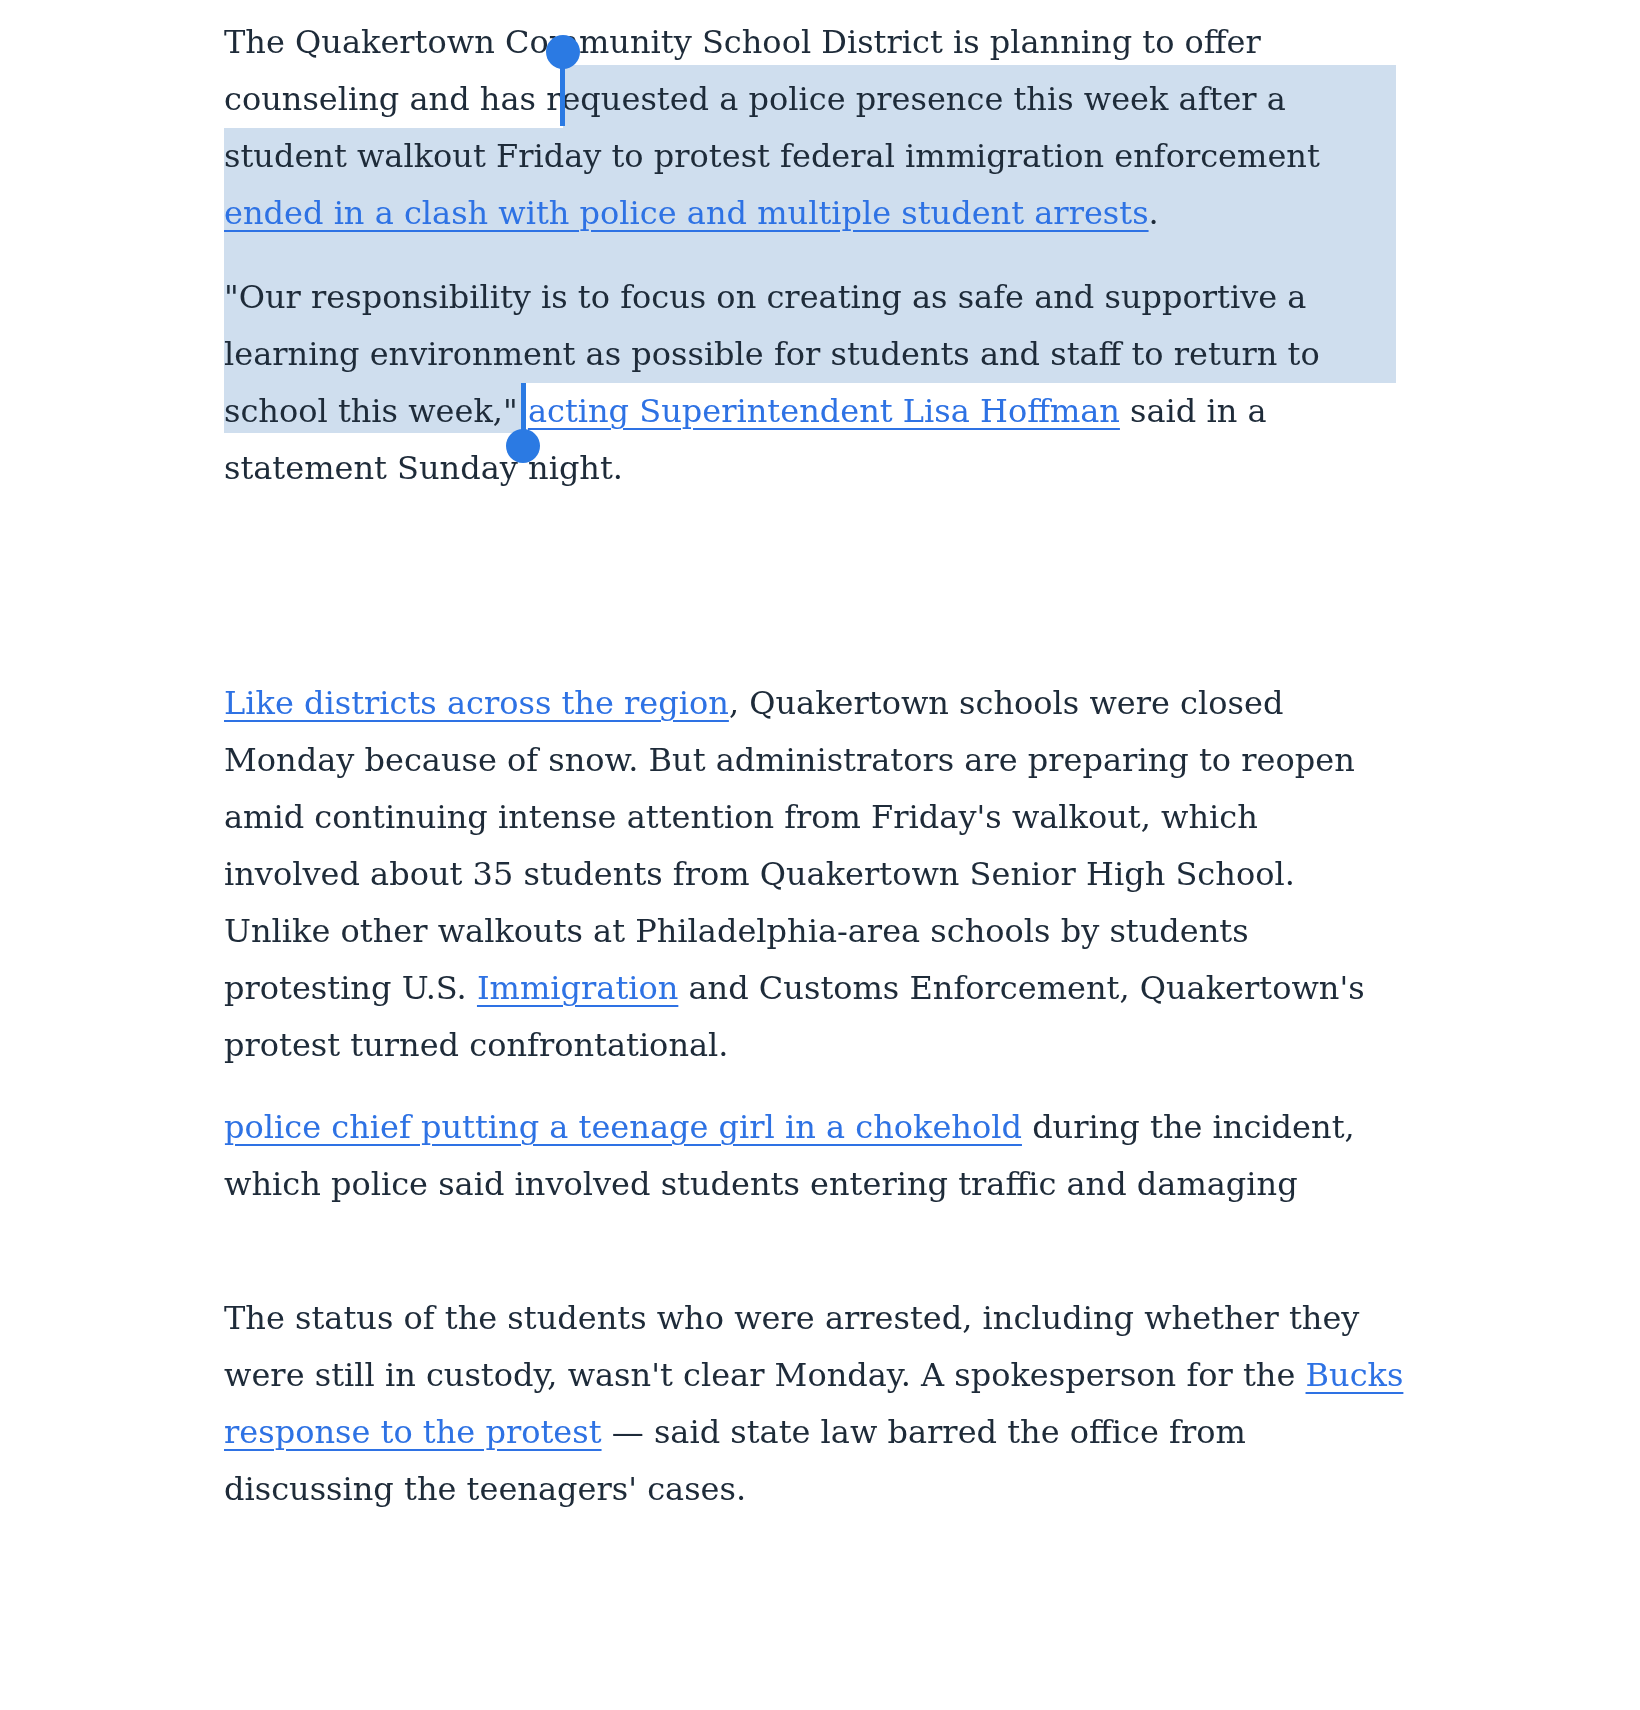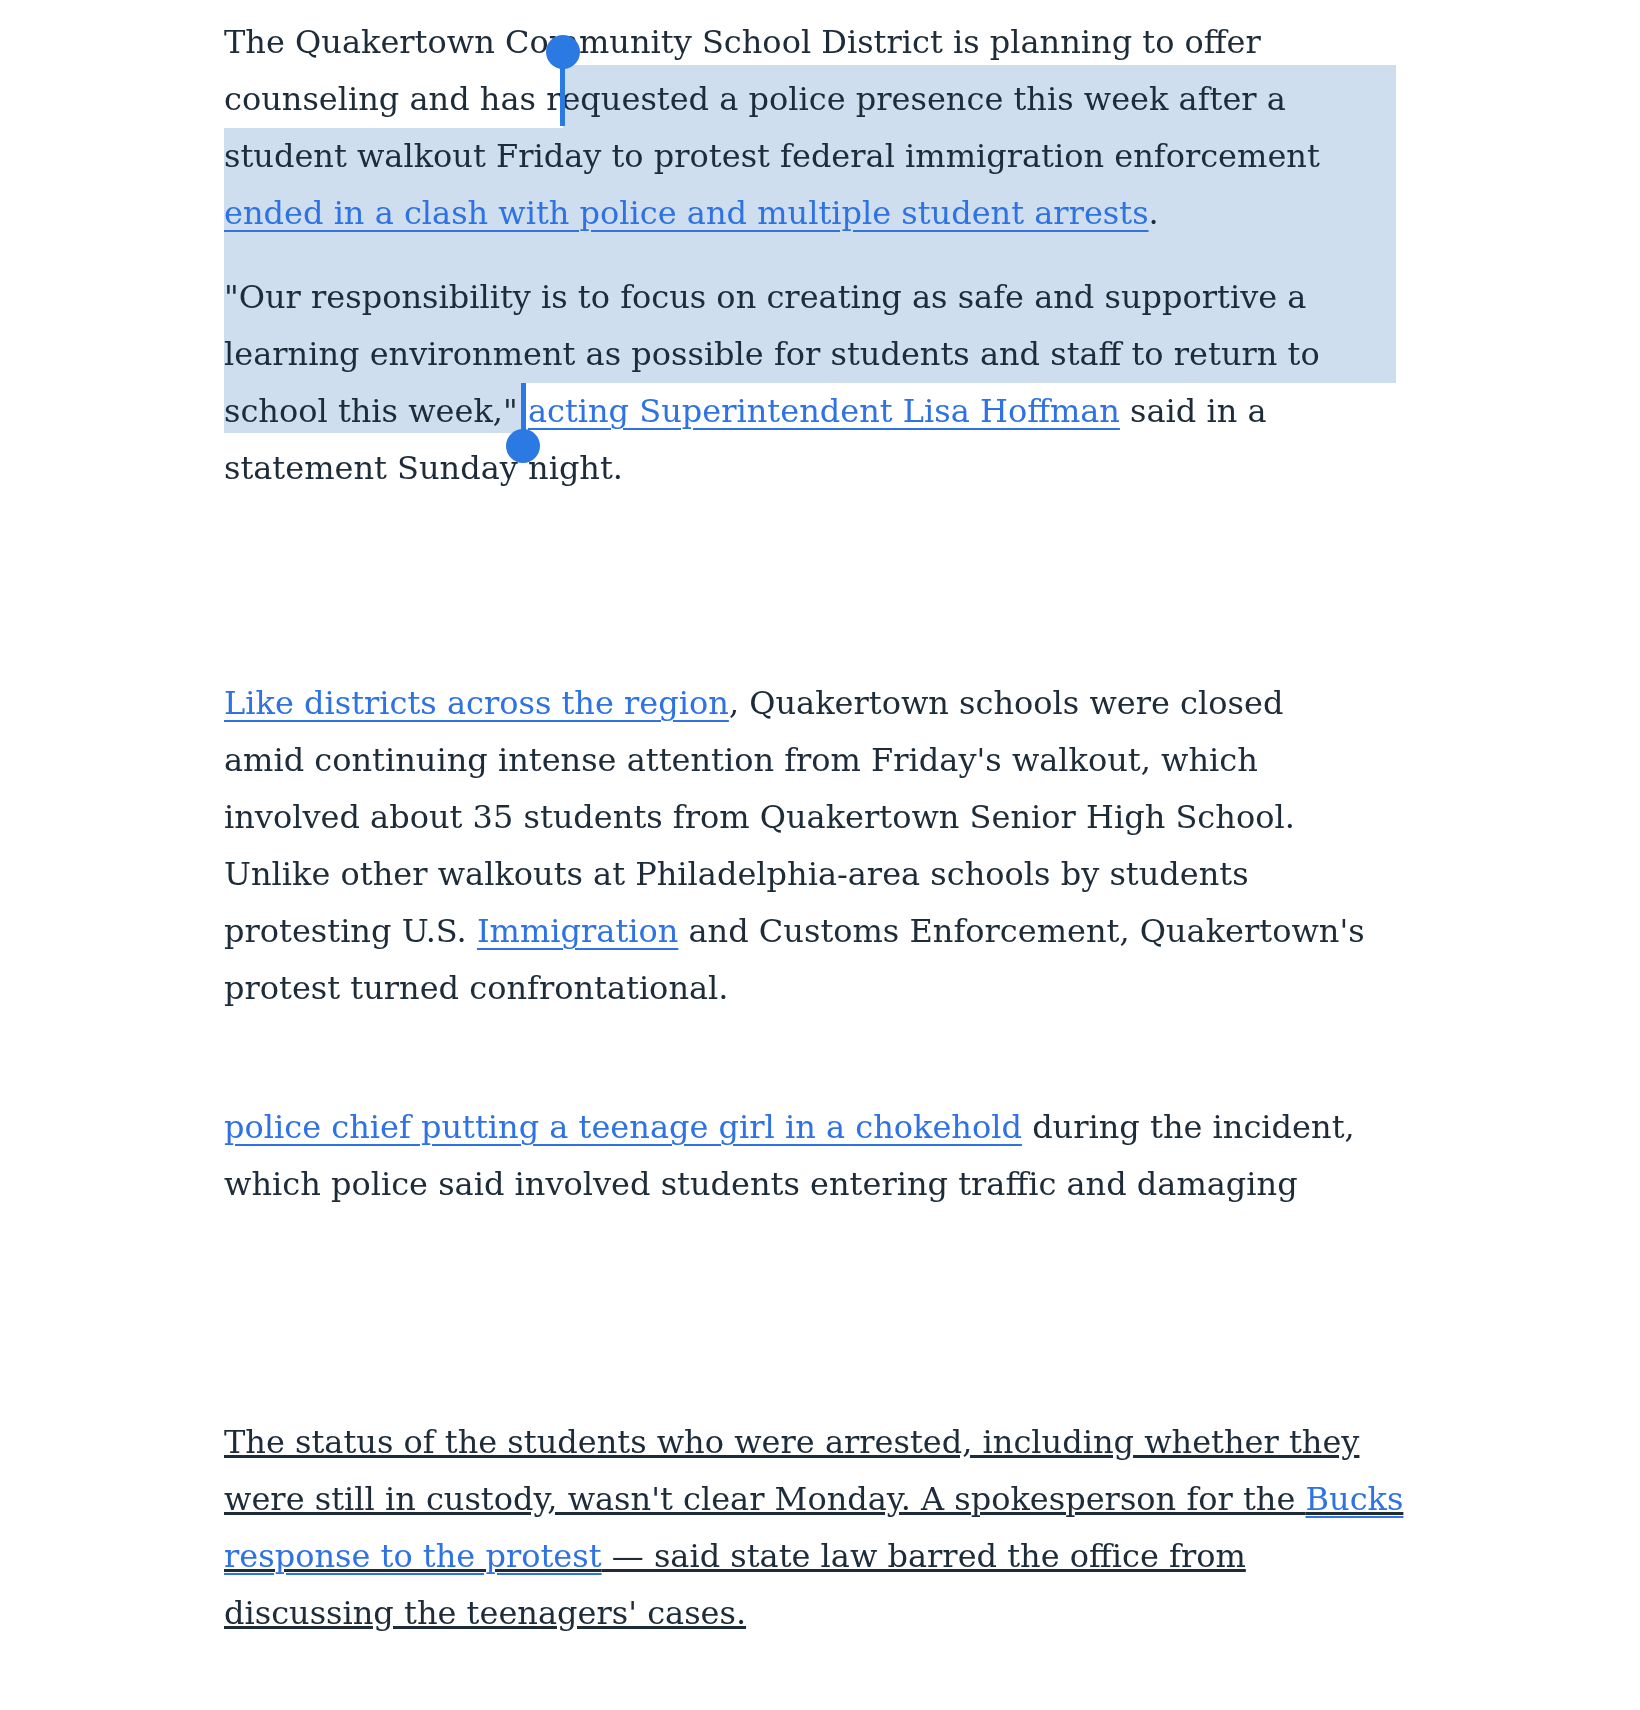--- a/index.html
+++ b/index.html
@@ -78,31 +78,32 @@
         <div class="line"><a class="lnk sel">ended in a clash with police and multiple student arrests</a><span class="sel">.</span></div>
       </div>
       <div class="para" style="top: 269px;">
         <div class="line"><span class="sel">"Our responsibility is to focus on creating as safe and supportive a</span></div>
         <div class="line"><span class="sel">learning environment as possible for students and staff to return to</span></div>
         <div class="line"><span class="sel">school this week,"</span><span> </span><a class="lnk">acting Superintendent Lisa Hoffman</a><span> said in a</span></div>
         <div class="line"><span>statement Sunday night.</span></div>
       </div>
       <div class="para" style="top: 675px;">
         <div class="line"><a class="lnk">Like districts across the region</a><span>, Quakertown schools were closed</span></div>
+        <div class="line"><span>Monday because of snow. But administrators are preparing to reopen</span></div>
         <div class="line"><span>amid continuing intense attention from Friday's walkout, which</span></div>
         <div class="line"><span>involved about 35 students from Quakertown Senior High School.</span></div>
         <div class="line"><span>Unlike other walkouts at Philadelphia-area schools by students</span></div>
         <div class="line"><span>protesting U.S. </span><a class="lnk">Immigration</a><span> and Customs Enforcement, Quakertown's</span></div>
         <div class="line"><span>protest turned confrontational.</span></div>
       </div>
       <div class="para" style="top: 1099px;">
         <div class="line"><a class="lnk">police chief putting a teenage girl in a chokehold</a><span> during the incident,</span></div>
         <div class="line"><span>which police said involved students entering traffic and damaging</span></div>
       </div>
-      <div class="para" style="top: 1414px; text-decoration: underline;">
+      <div class="para" style="top: 1290px;">
         <div class="line"><span>The status of the students who were arrested, including whether they</span></div>
         <div class="line"><span>were still in custody, wasn't clear Monday. A spokesperson for the </span><a class="lnk">Bucks</a></div>
         <div class="line"><a class="lnk">response to the protest</a><span> — said state law barred the office from</span></div>
         <div class="line"><span>discussing the teenagers' cases.</span></div>
       </div>
     </div>
 
   <div class="handle-stem stem-start"></div>
   <div class="handle-dot dot-start"></div>
   <div class="handle-stem stem-end"></div>

